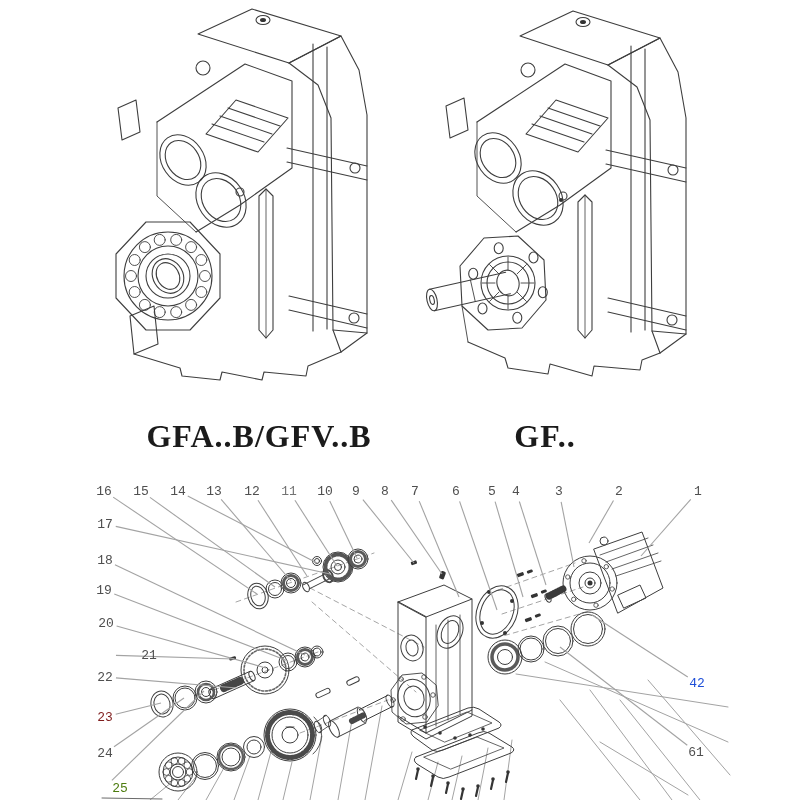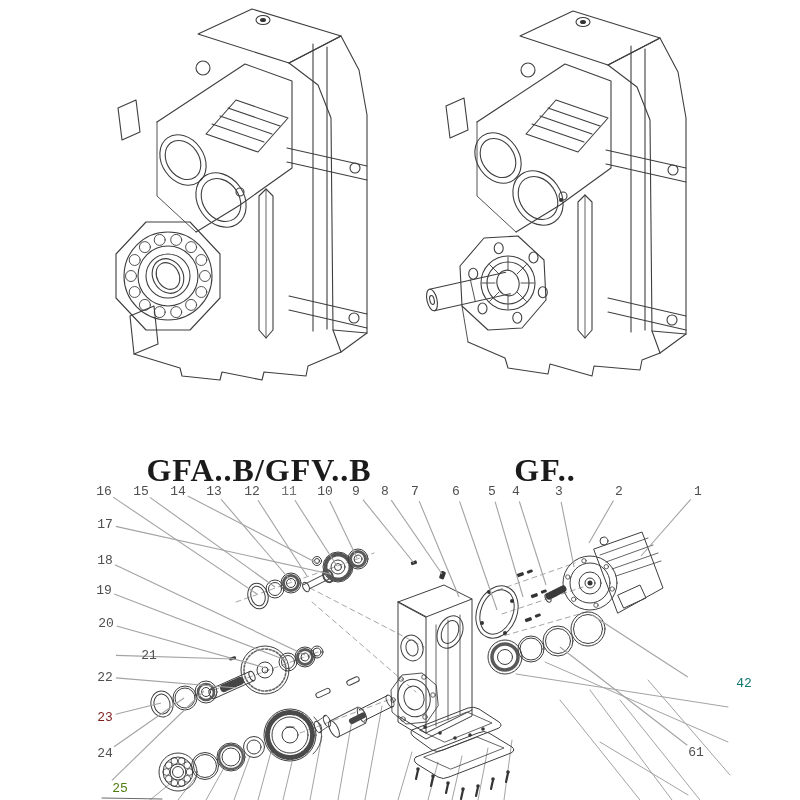--- a/index.html
+++ b/index.html
@@ -1,20 +1,20 @@
 <!DOCTYPE html>
 <html><head>
 <meta charset="utf-8">
 <style>
   html,body{margin:0;padding:0;background:#ffffff;}
   .canvas{position:relative;width:800px;height:800px;background:#ffffff;overflow:hidden;
           font-family:"Liberation Serif", serif;}
   svg.layer{position:absolute;left:0;top:0;}
   .model-label{position:absolute;transform:translate(-50%,-50%);font-weight:bold;
-               font-size:32px;letter-spacing:1px;color:#1b1b1b;white-space:nowrap;margin-top:34px;}
+               font-size:32px;letter-spacing:1px;color:#1b1b1b;white-space:nowrap;}
   #label-left{left:259px;top:436px;}
   #label-right{left:545px;top:436px;}
   .callout{position:absolute;transform:translate(-50%,-50%);font-size:13px;color:#4f4f4f;
            font-family:Liberation Mono, monospace;line-height:1;}
 </style>
 </head>
 <body>
 
 <div class="canvas">
 
@@ -465,19 +465,19 @@
       <span class="callout" style="left: 698px; top: 491px; color: rgb(79, 79, 79);">1</span>
       <span class="callout" style="left: 105px; top: 524px; color: rgb(79, 79, 79);">17</span>
       <span class="callout" style="left: 105px; top: 560px; color: rgb(79, 79, 79);">18</span>
       <span class="callout" style="left: 104px; top: 590px; color: rgb(79, 79, 79);">19</span>
       <span class="callout" style="left: 106px; top: 623px; color: rgb(79, 79, 79);">20</span>
       <span class="callout" style="left: 105px; top: 655px; color: rgb(79, 79, 79); margin-left: 44px;">21</span>
       <span class="callout" style="left: 105px; top: 677px; color: rgb(79, 79, 79);">22</span>
       <span class="callout" style="left: 105px; top: 717px; color: #7f1d1d;">23</span>
       <span class="callout" style="left: 105px; top: 753px; color: rgb(79, 79, 79);">24</span>
       <span class="callout" style="left: 120px; top: 788px; color: #4d7c0f;">25</span>
-      <span class="callout" style="left: 697px; top: 683px; color: #0f766e; margin-left: 47px;">42</span>
+      <span class="callout" style="left: 697px; top: 683px; color: #1d4ed8;">42</span>
       <span class="callout" style="left: 696px; top: 752px; color: rgb(79, 79, 79);">61</span>
     </div>
 
   <div id="label-left" class="model-label">GFA..B/GFV..B</div>
   <div id="label-right" class="model-label">GF..</div>
 </div>
 
 </body></html>

